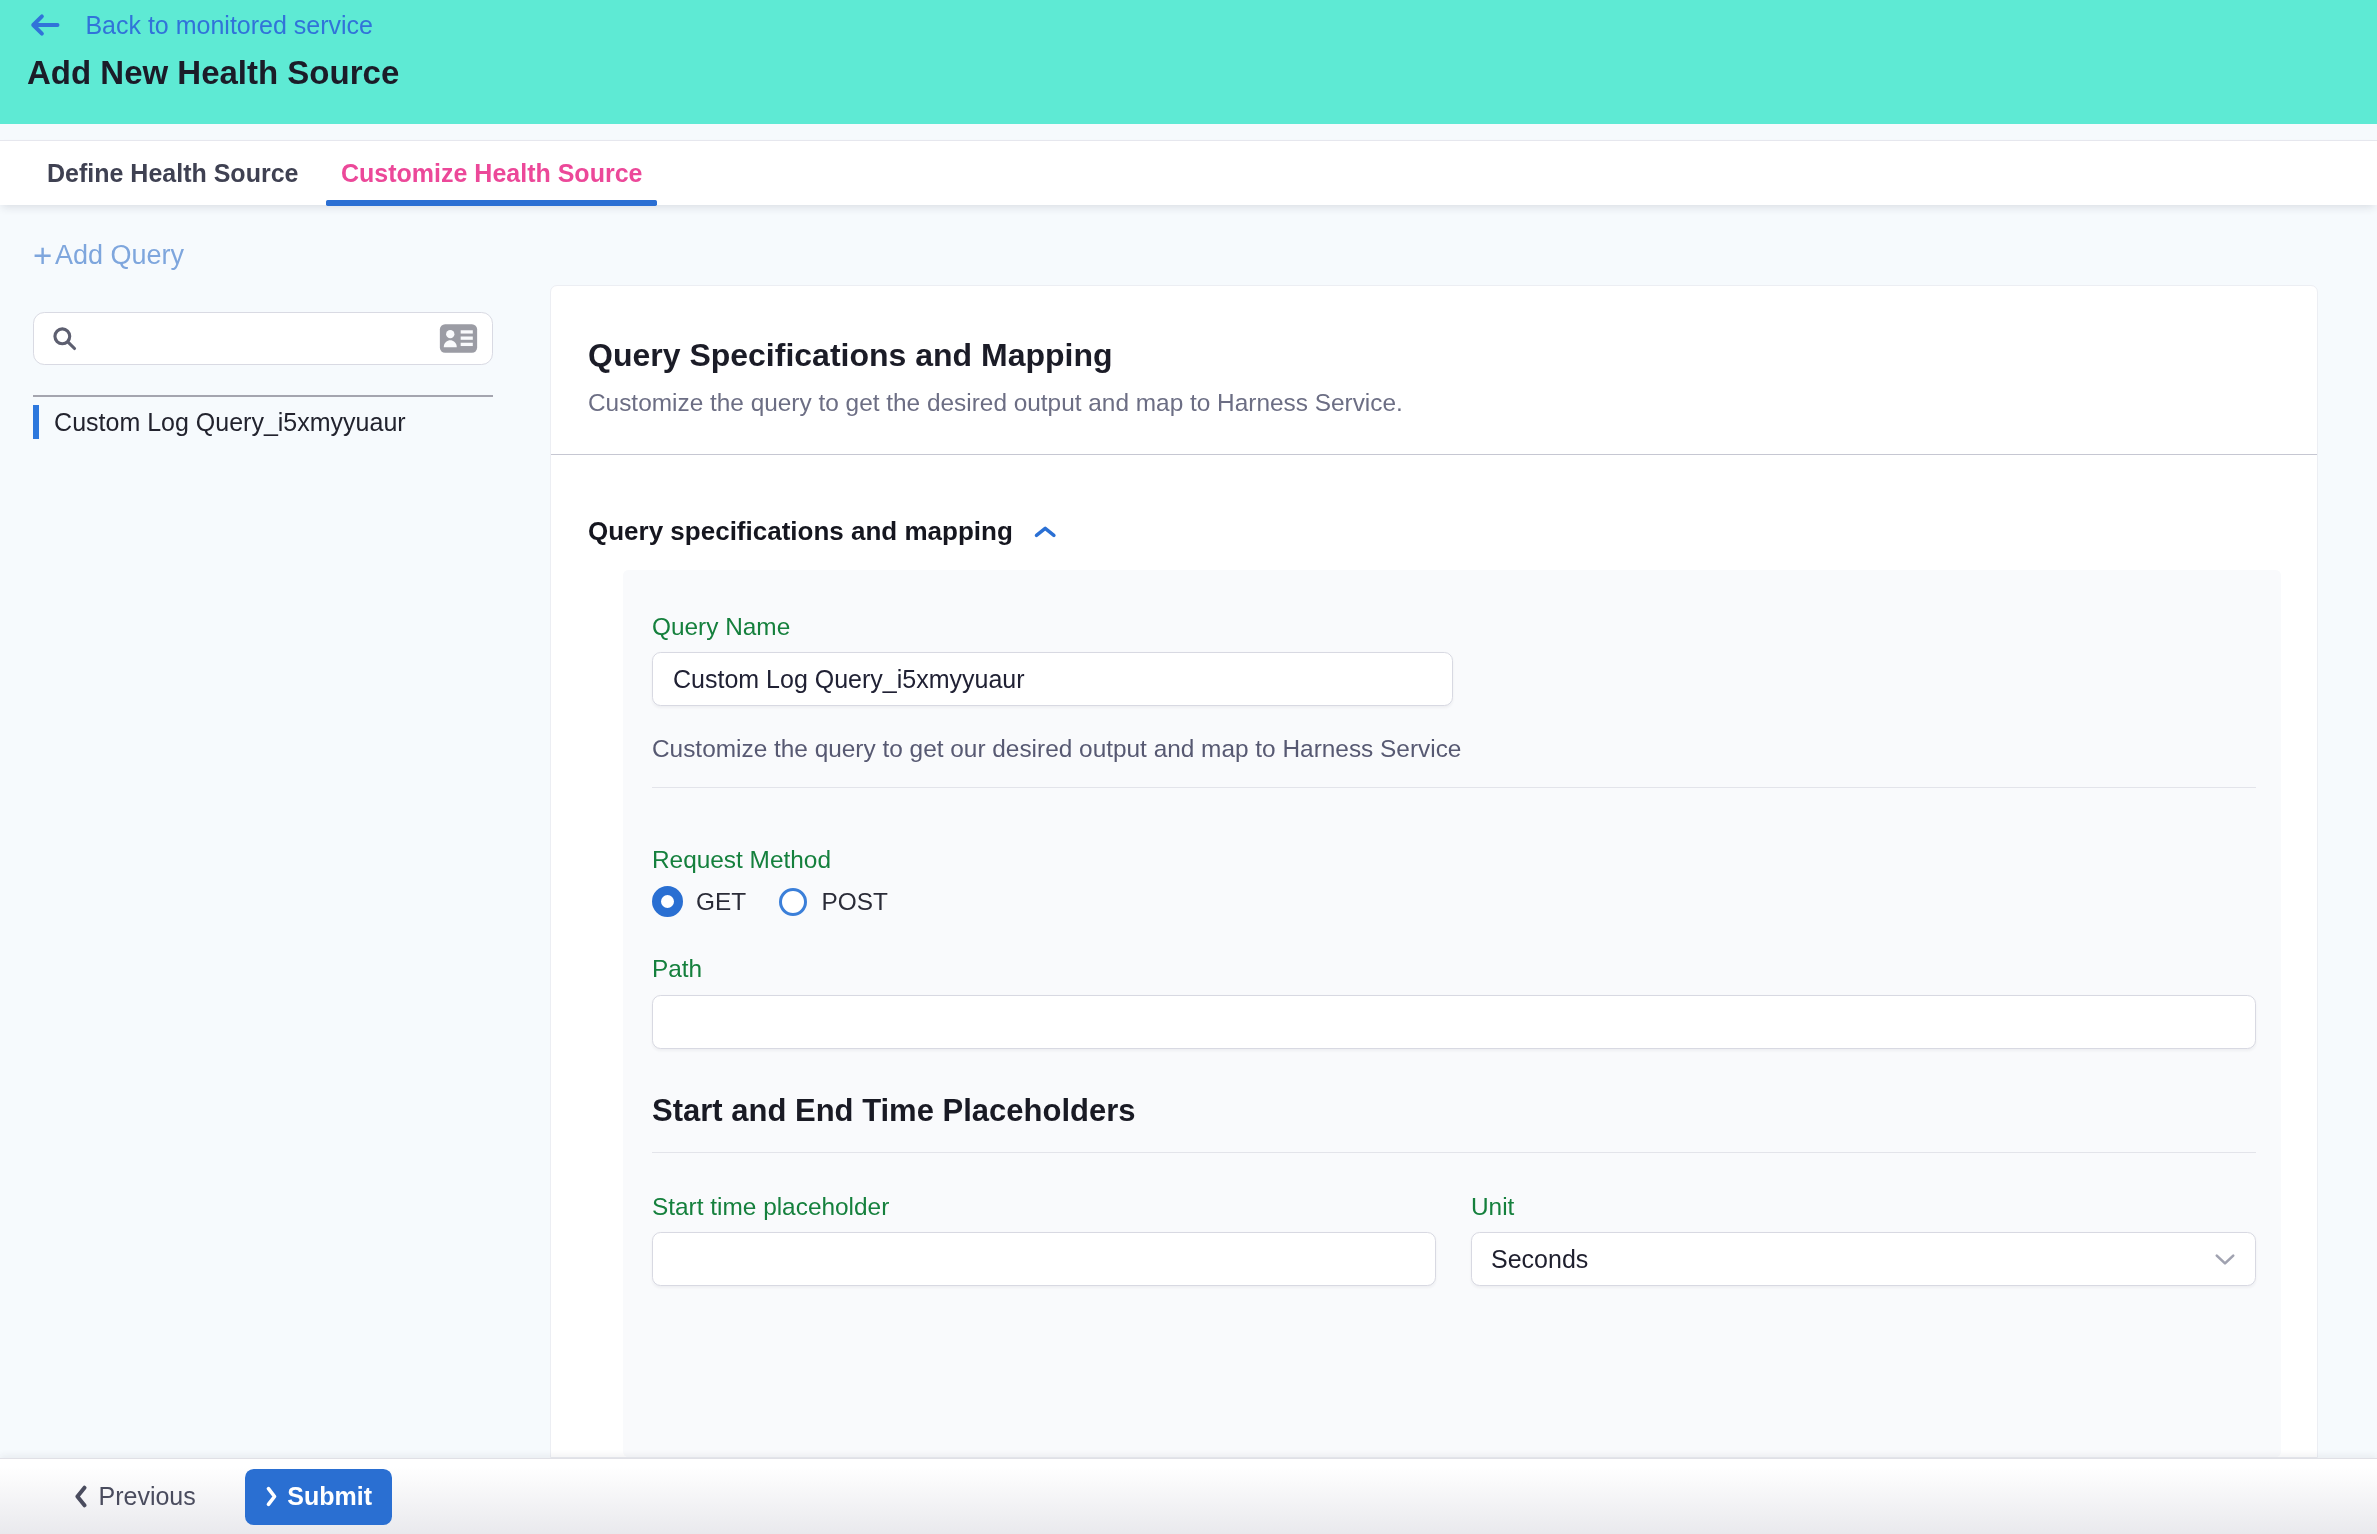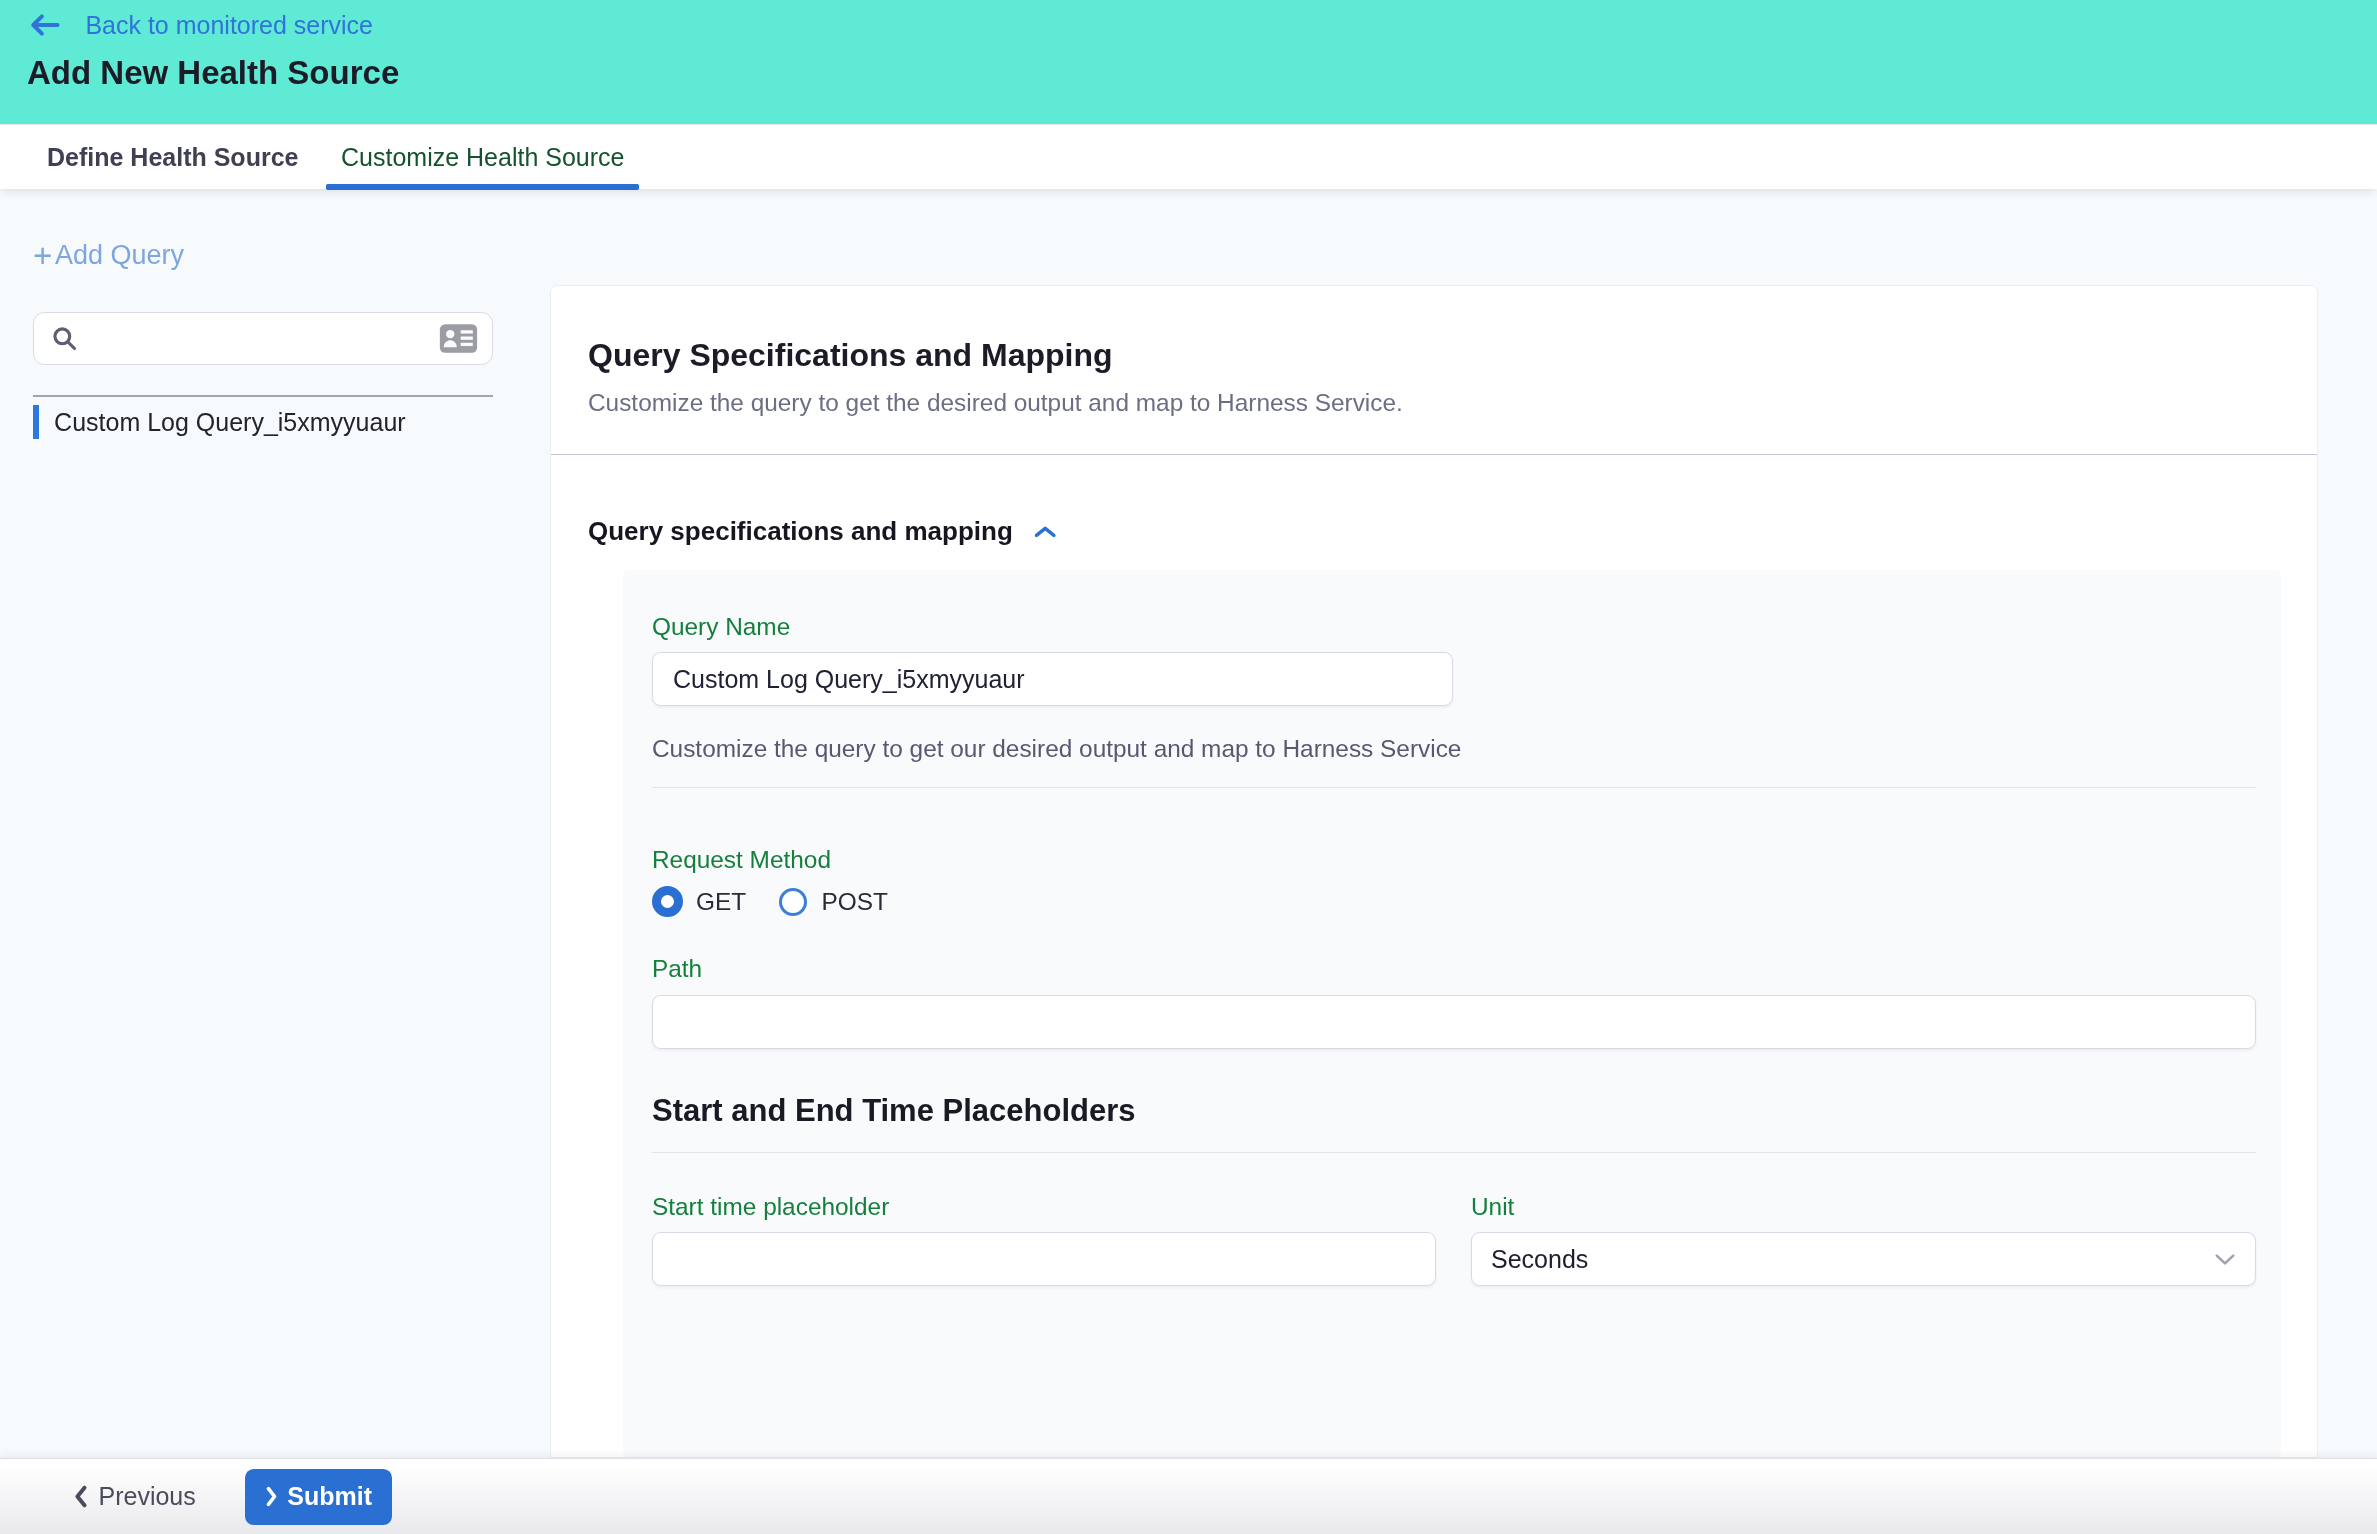--- a/index.html
+++ b/index.html
@@ -8,26 +8,26 @@
 
   
   .header { position:absolute; left:0; top:0; width:2377px; height:124px;
             background:#5eead4; z-index:5; }
   .back-row { position:absolute; left:28px; top:10.5px; display:flex; align-items:center; cursor:pointer; }
   .back-row svg { display:block; }
   .back-link { margin-left:24.4px; font-size:25px; color:#3173d9; font-weight:500; }
   .page-title { position:absolute; left:27px; top:54px; font-size:33px; font-weight:700; color:#1b1c28; }
 
   
-  .tabbar { position:absolute; left:0; top:124px; width:2377px; height:65px;
+  .tabbar { position:absolute; left:0; top:140px; width:2377px; height:65px;
             background:#ffffff; border-top:0.9px solid #e6e7ee;
             box-shadow:0 5.2px 8.7px -1.7px rgba(40,41,61,0.14); z-index:4; }
   .tab { position:absolute; top:0; height:65px; line-height:65px; font-size:25px; cursor:pointer; }
   .tab-define { left:47px; color:#3f4152; font-weight:600; }
-  .tab-customize { left:326px; padding:0 15px; color:#14532d; font-weight:400; }
+  .tab-customize { left:326px; padding:0 15px; color:#ec4899; font-weight:700; }
   .tab-customize::after { content:""; position:absolute; left:0; right:0; bottom:0;
             height:6.1px; background:#2b6fd3; border-radius:1.7px; }
 
   
   .sidebar { position:absolute; left:0; top:189px; width:550px; bottom:76px; }
   .add-query { position:absolute; left:33px; top:51px; display:flex; align-items:center;
                color:#7ea6dd; cursor:pointer; }
   .add-query .plus { font-size:33px; font-weight:400; line-height:26px; }
   .add-query .aq-label { font-size:27px; margin-left:2.6px; }
   .searchbox { position:absolute; left:33px; top:123px; width:460px; height:53px;

